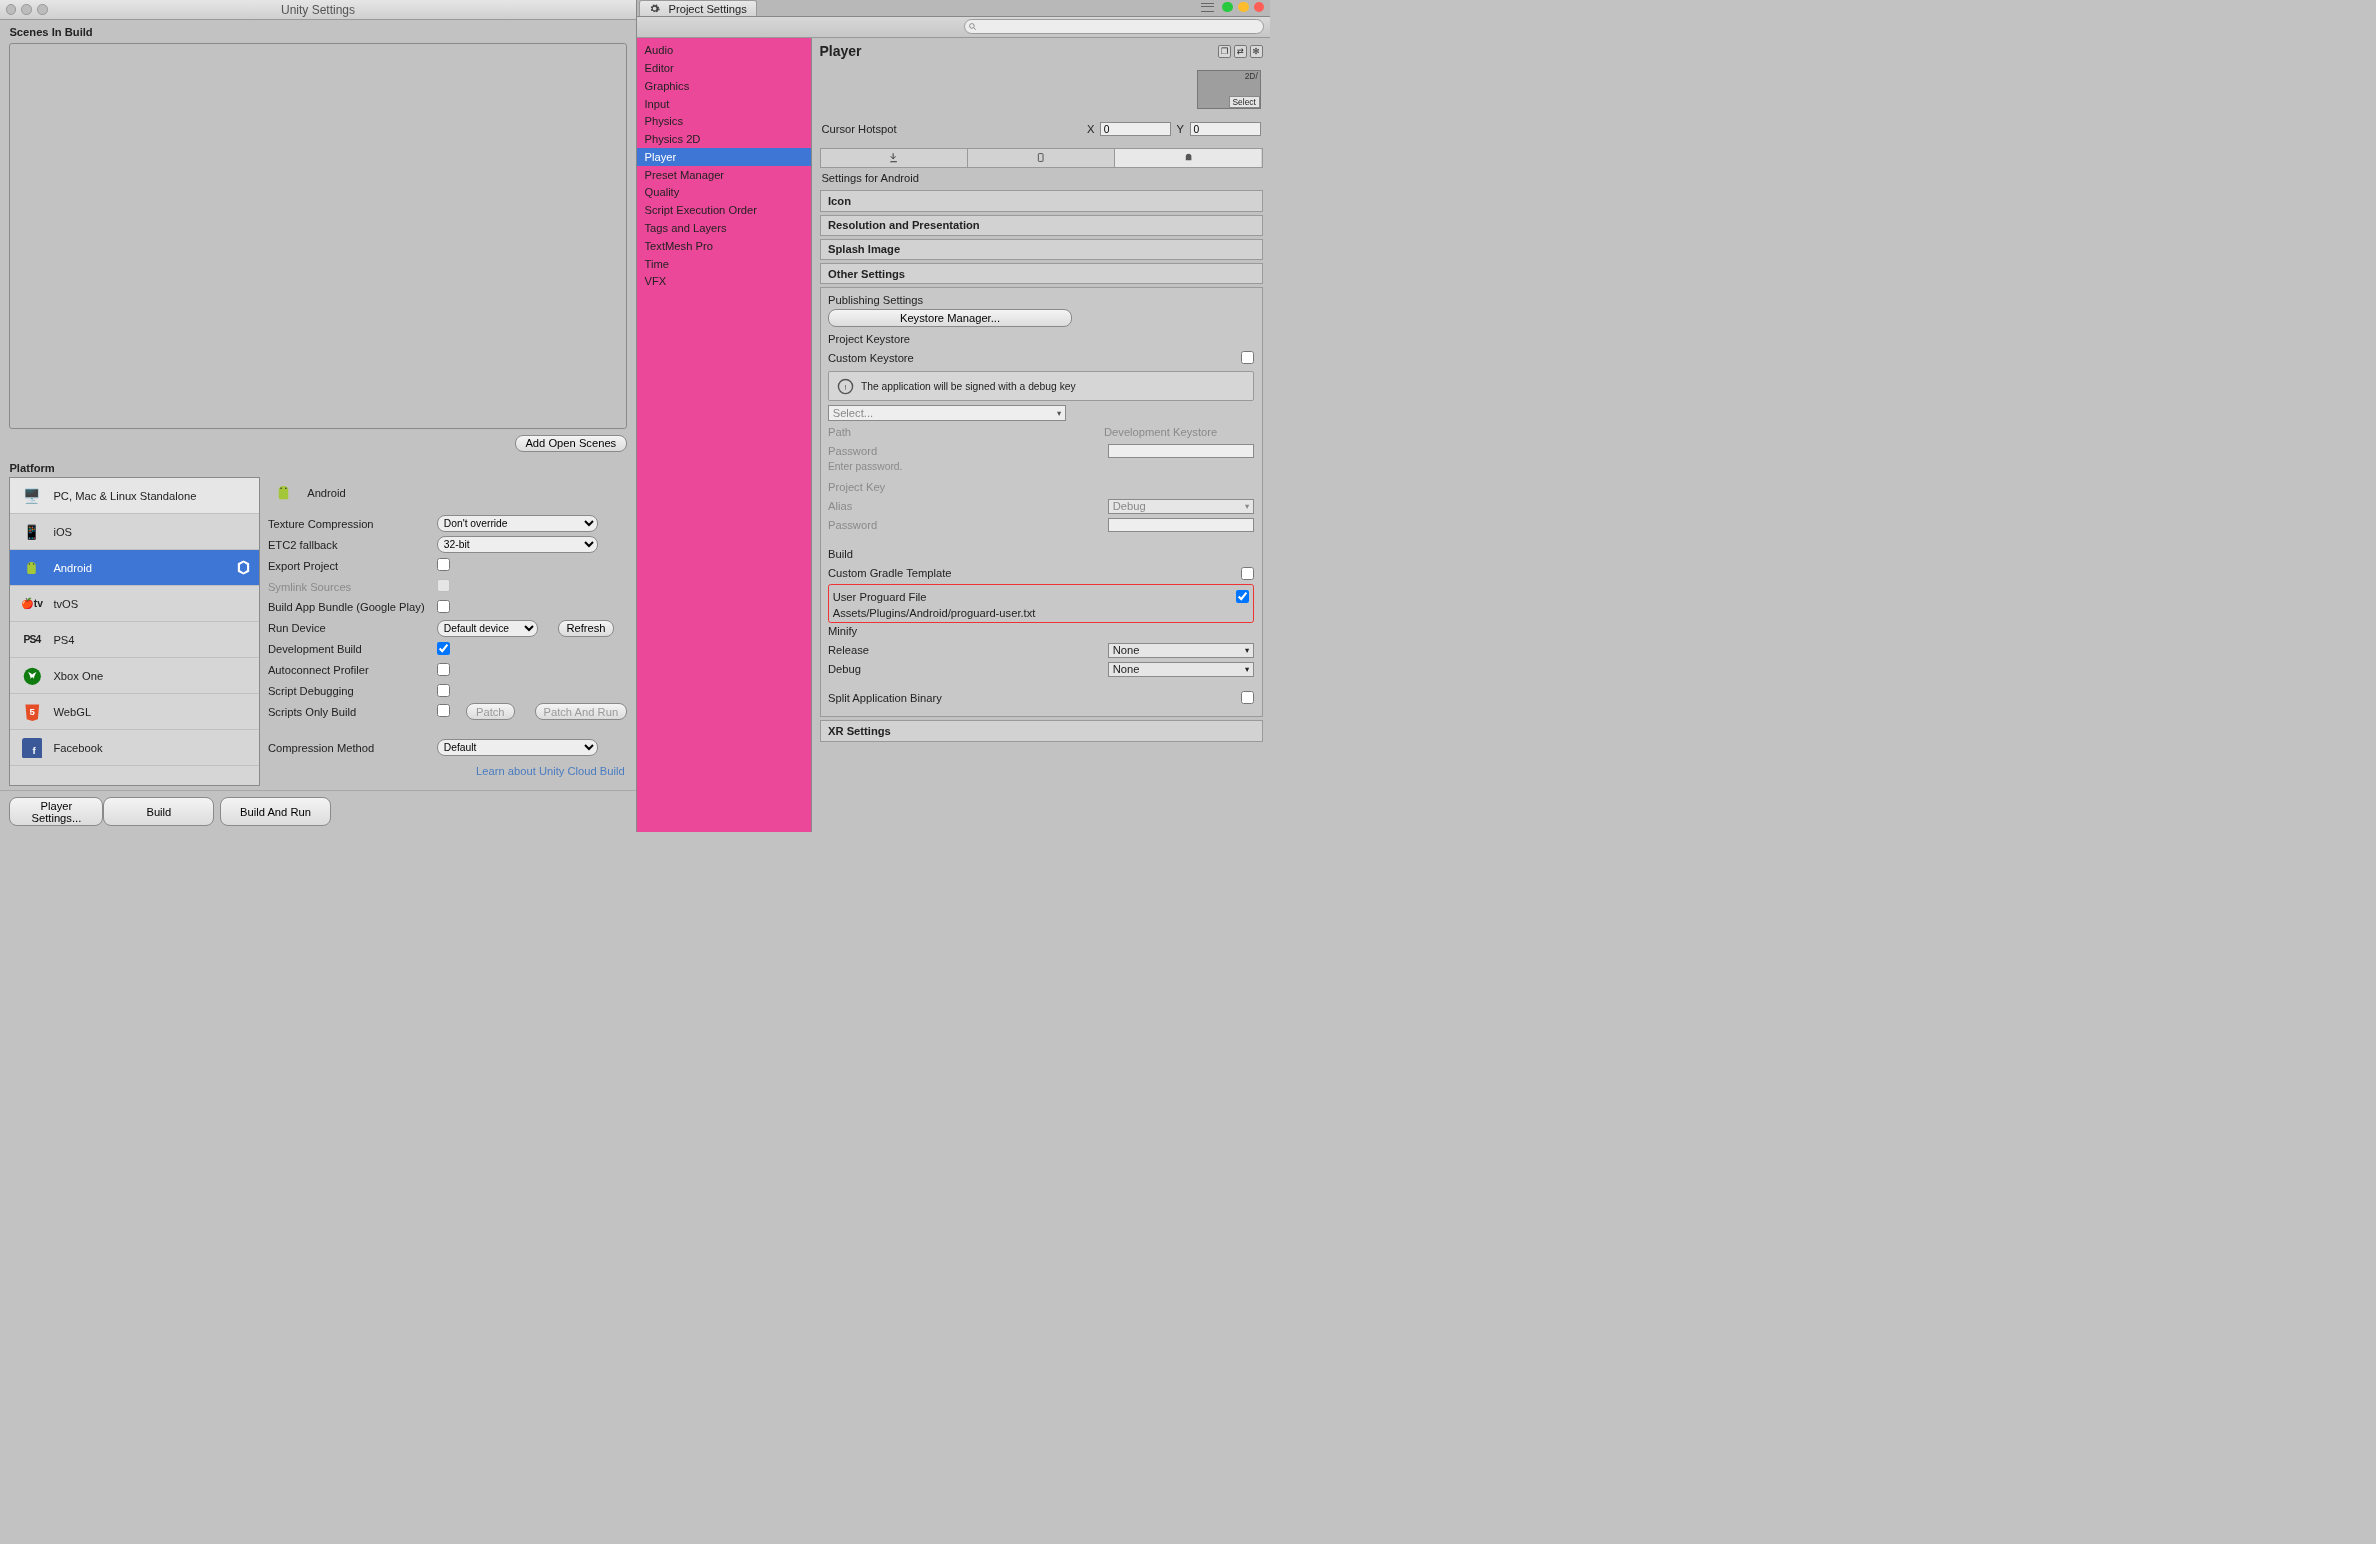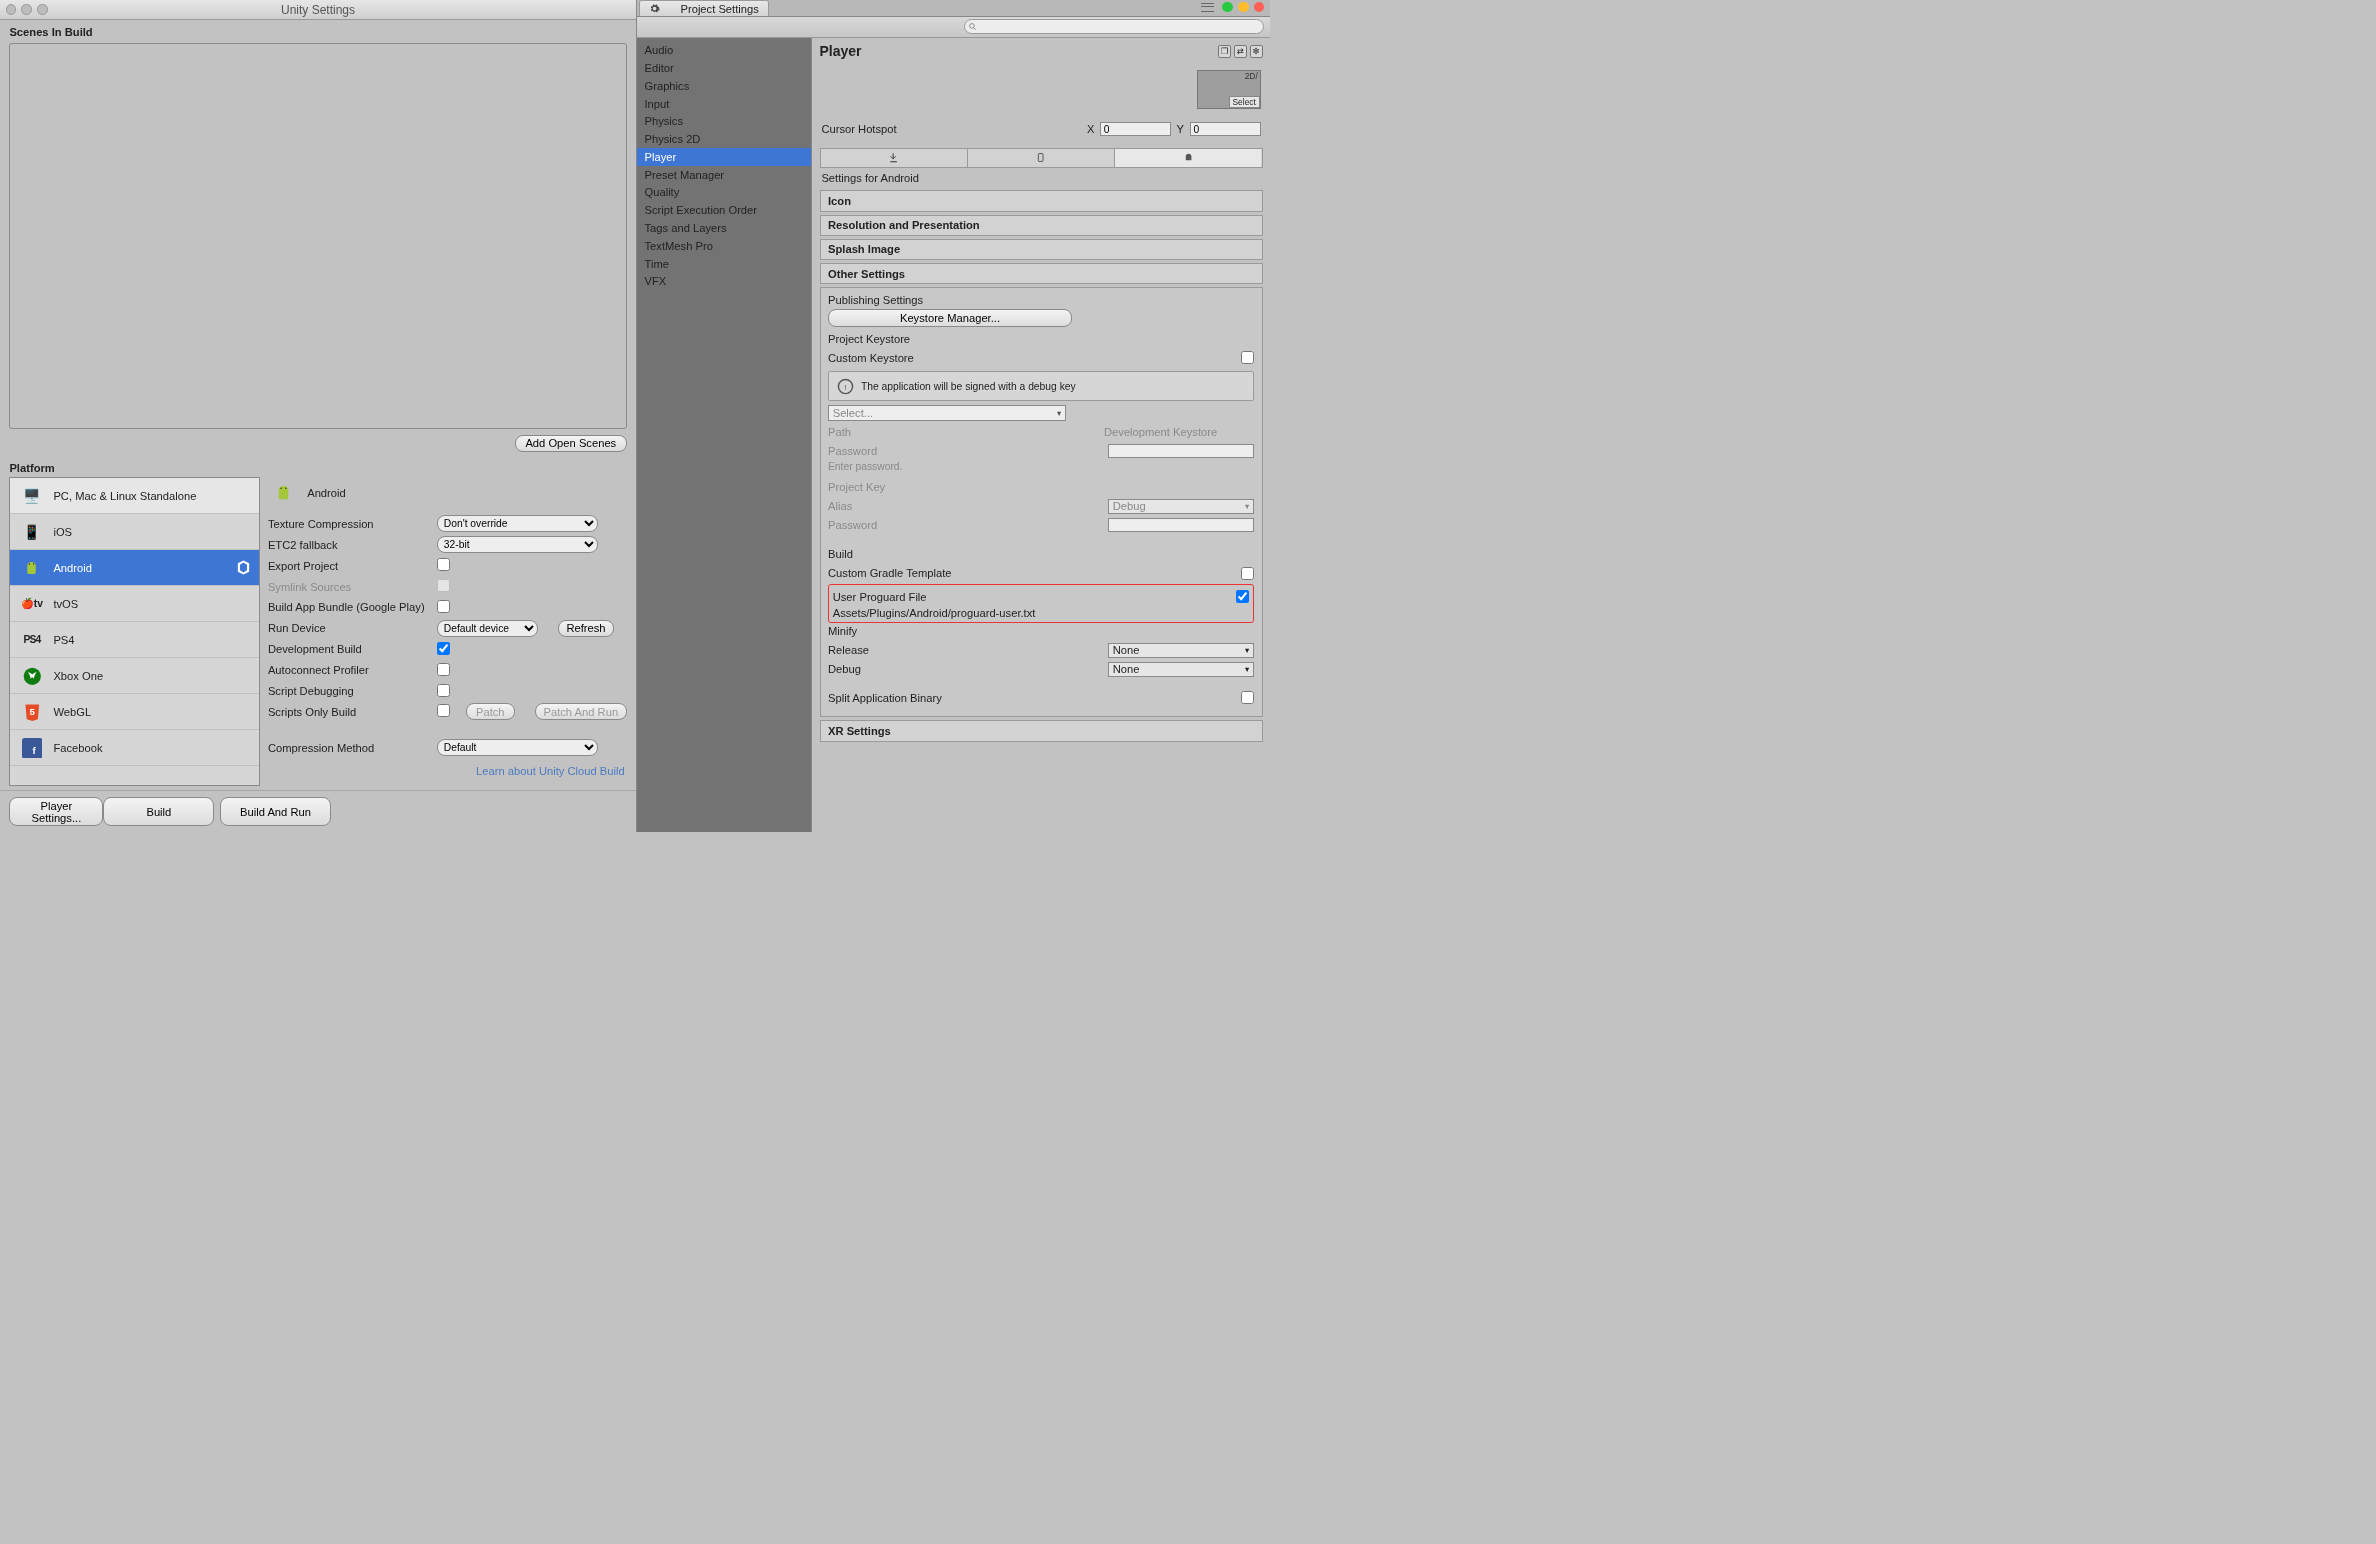--- a/index.html
+++ b/index.html
@@ -35,32 +35,32 @@
 .bp-row .after{margin-left:20px}
 .link{color:#4a7cc1;text-align:right;padding:3.7px 1.9px 1.9px 0;font-size:11.2px}
 .bottom-row{display:flex;justify-content:flex-start;padding:5.6px 9.4px;border-top:0.9px solid #a8a8a8}
 .bottom-row .right{display:flex;gap:5.6px}
 .bottom-row .btn{width:111px;text-align:center}
 .bottom-row .btn.small{width:94px}
 
 
 .window-right{flex:1;background:#c2c2c2;display:flex;flex-direction:column;position:relative}
 .tabbar{height:17px;background:#b8b8b8;display:flex;align-items:flex-end;border-bottom:0.9px solid #888;position:relative}
-.tab{background:linear-gradient(#e8e8e8,#d4d4d4);border:0.9px solid #9a9a9a;border-bottom:none;border-radius:2.8px 2.8px 0 0;padding:0.9px 9.4px;font-size:10.3px;height:16px;display:flex;align-items:center;gap:20px;margin-left:1.9px}
+.tab{background:linear-gradient(#e8e8e8,#d4d4d4);border:0.9px solid #9a9a9a;border-bottom:none;border-radius:2.8px 2.8px 0 0;padding:0.9px 9.4px;font-size:10.3px;height:16px;display:flex;align-items:center;gap:8px;margin-left:1.9px}
 .tab svg{width:11.2px;height:11.2px}
 .win-traffic{position:absolute;right:5.6px;top:1.9px;display:flex;gap:5.6px}
 .win-traffic span{width:10.3px;height:10.3px;border-radius:50%}
 .win-traffic .g{background:#27c93f}.win-traffic .y{background:#ffbd2e}.win-traffic .r{background:#ff5f56}
 .menu-icon{position:absolute;right:56px;top:2.8px;width:13px;height:9.4px;border-top:1.9px solid #666;border-bottom:1.9px solid #666}
 .menu-icon:before{content:"";display:block;border-top:1.9px solid #666;margin-top:1.9px}
 .searchbar{height:20.6px;background:linear-gradient(#d8d8d8,#c6c6c6);border-bottom:0.9px solid #999;display:flex;align-items:center;justify-content:flex-end;padding:0 5.6px}
 .searchbar input{width:300px;height:15px;border:0.9px solid #9a9a9a;border-radius:7.5px;background:#ededed;padding:0 15px;font-size:10.3px}
 .searchbar .sico{position:relative;left:13px;width:9.4px;height:9.4px;z-index:1}
 .ps-body{display:flex;flex:1;overflow:hidden}
-.ps-cat{width:175px;background:#737373;border-right:0.9px solid #888;padding-top:3.7px}
+.ps-cat{width:175px;background:#ec4899;border-right:0.9px solid #888;padding-top:3.7px}
 .ps-cat div{padding:0.9px 7.5px;font-size:11.2px;line-height:16px;cursor:default}
 .ps-cat div.sel{background:#3e76d6;color:#fff}
 .ps-main{flex:1;background:#c2c2c2;overflow-y:auto;position:relative}
 .ps-headrow{display:flex;align-items:center;justify-content:space-between;padding:5.6px 7.5px}
 .ps-headrow h2{font-size:14px;font-weight:bold}
 .ps-headicons{display:flex;gap:2.8px}
 .ps-headicons span{width:13px;height:13px;border:0.9px solid #777;border-radius:1.9px;background:#d8d8d8;display:flex;align-items:center;justify-content:center;font-size:8.4px}
 .thumb-col{position:absolute;right:9.4px;top:32px;width:52px;display:flex;flex-direction:column;align-items:flex-end}
 .thumb{width:64px;height:39px;background:#9e9e9e;border:0.9px solid #777;position:relative}
 .thumb .lbl{position:absolute;bottom:0;right:0;background:#e6e6e6;border:0.9px solid #888;font-size:8.4px;padding:0 2.8px}

